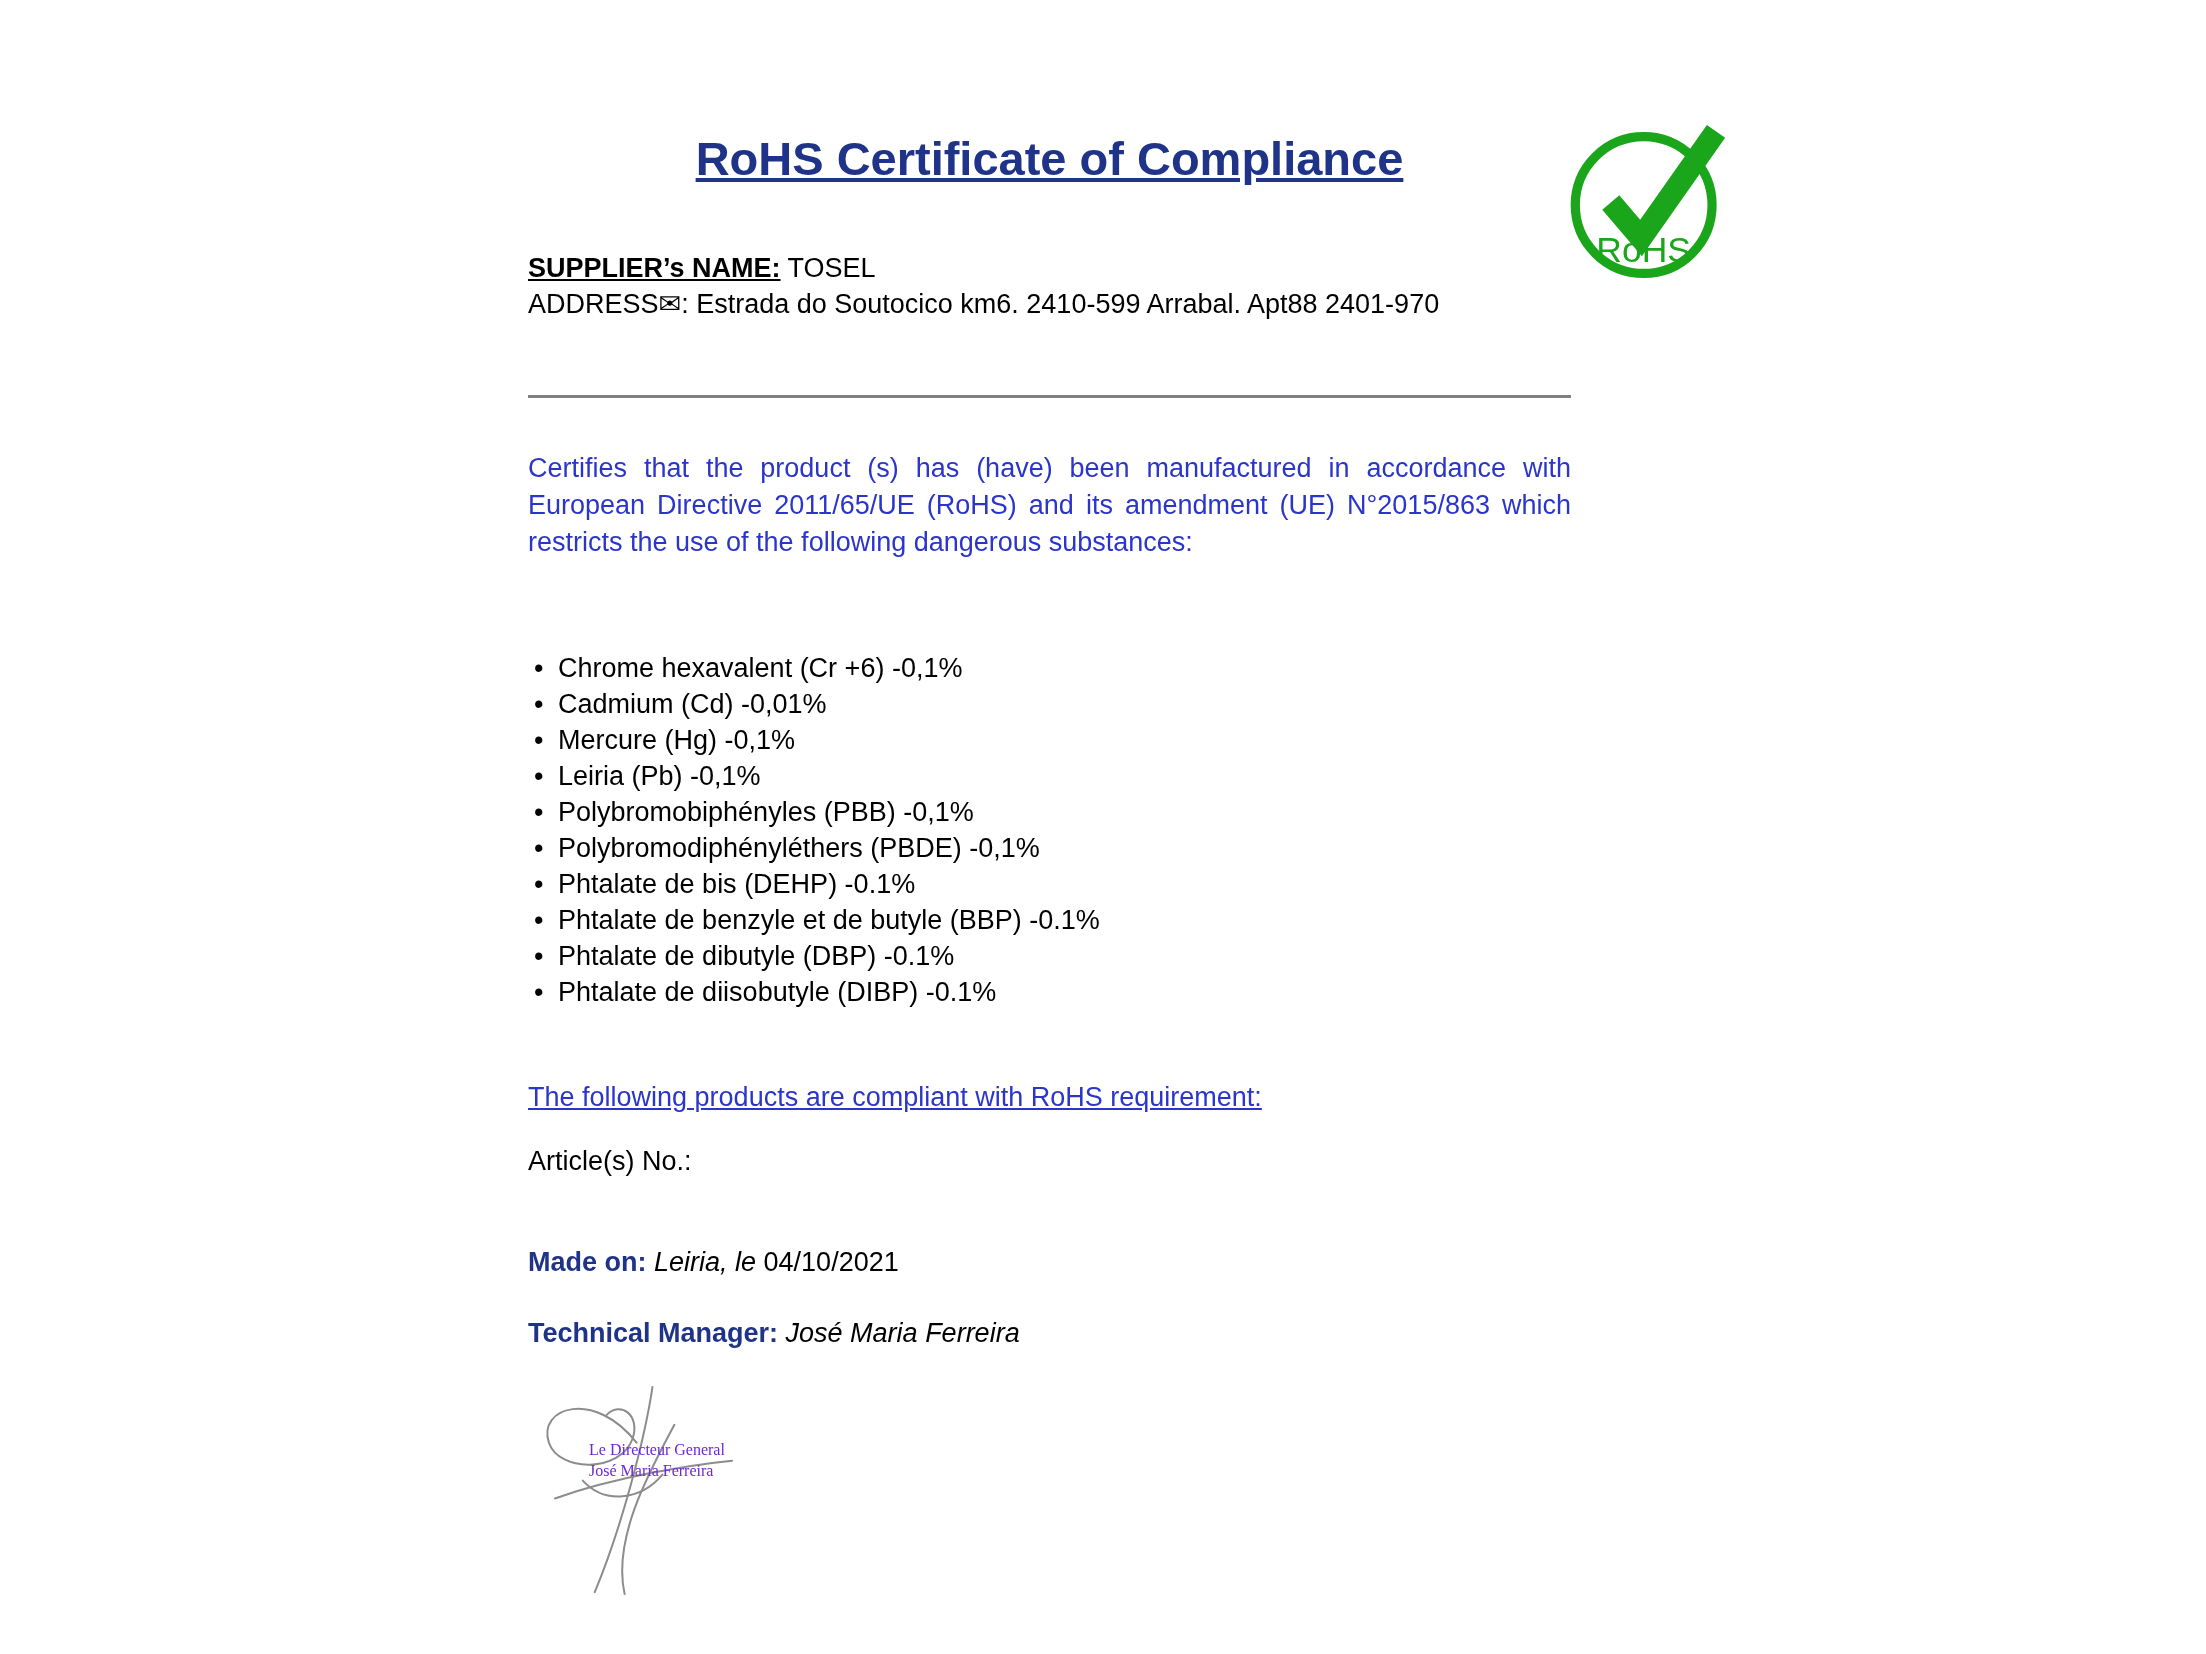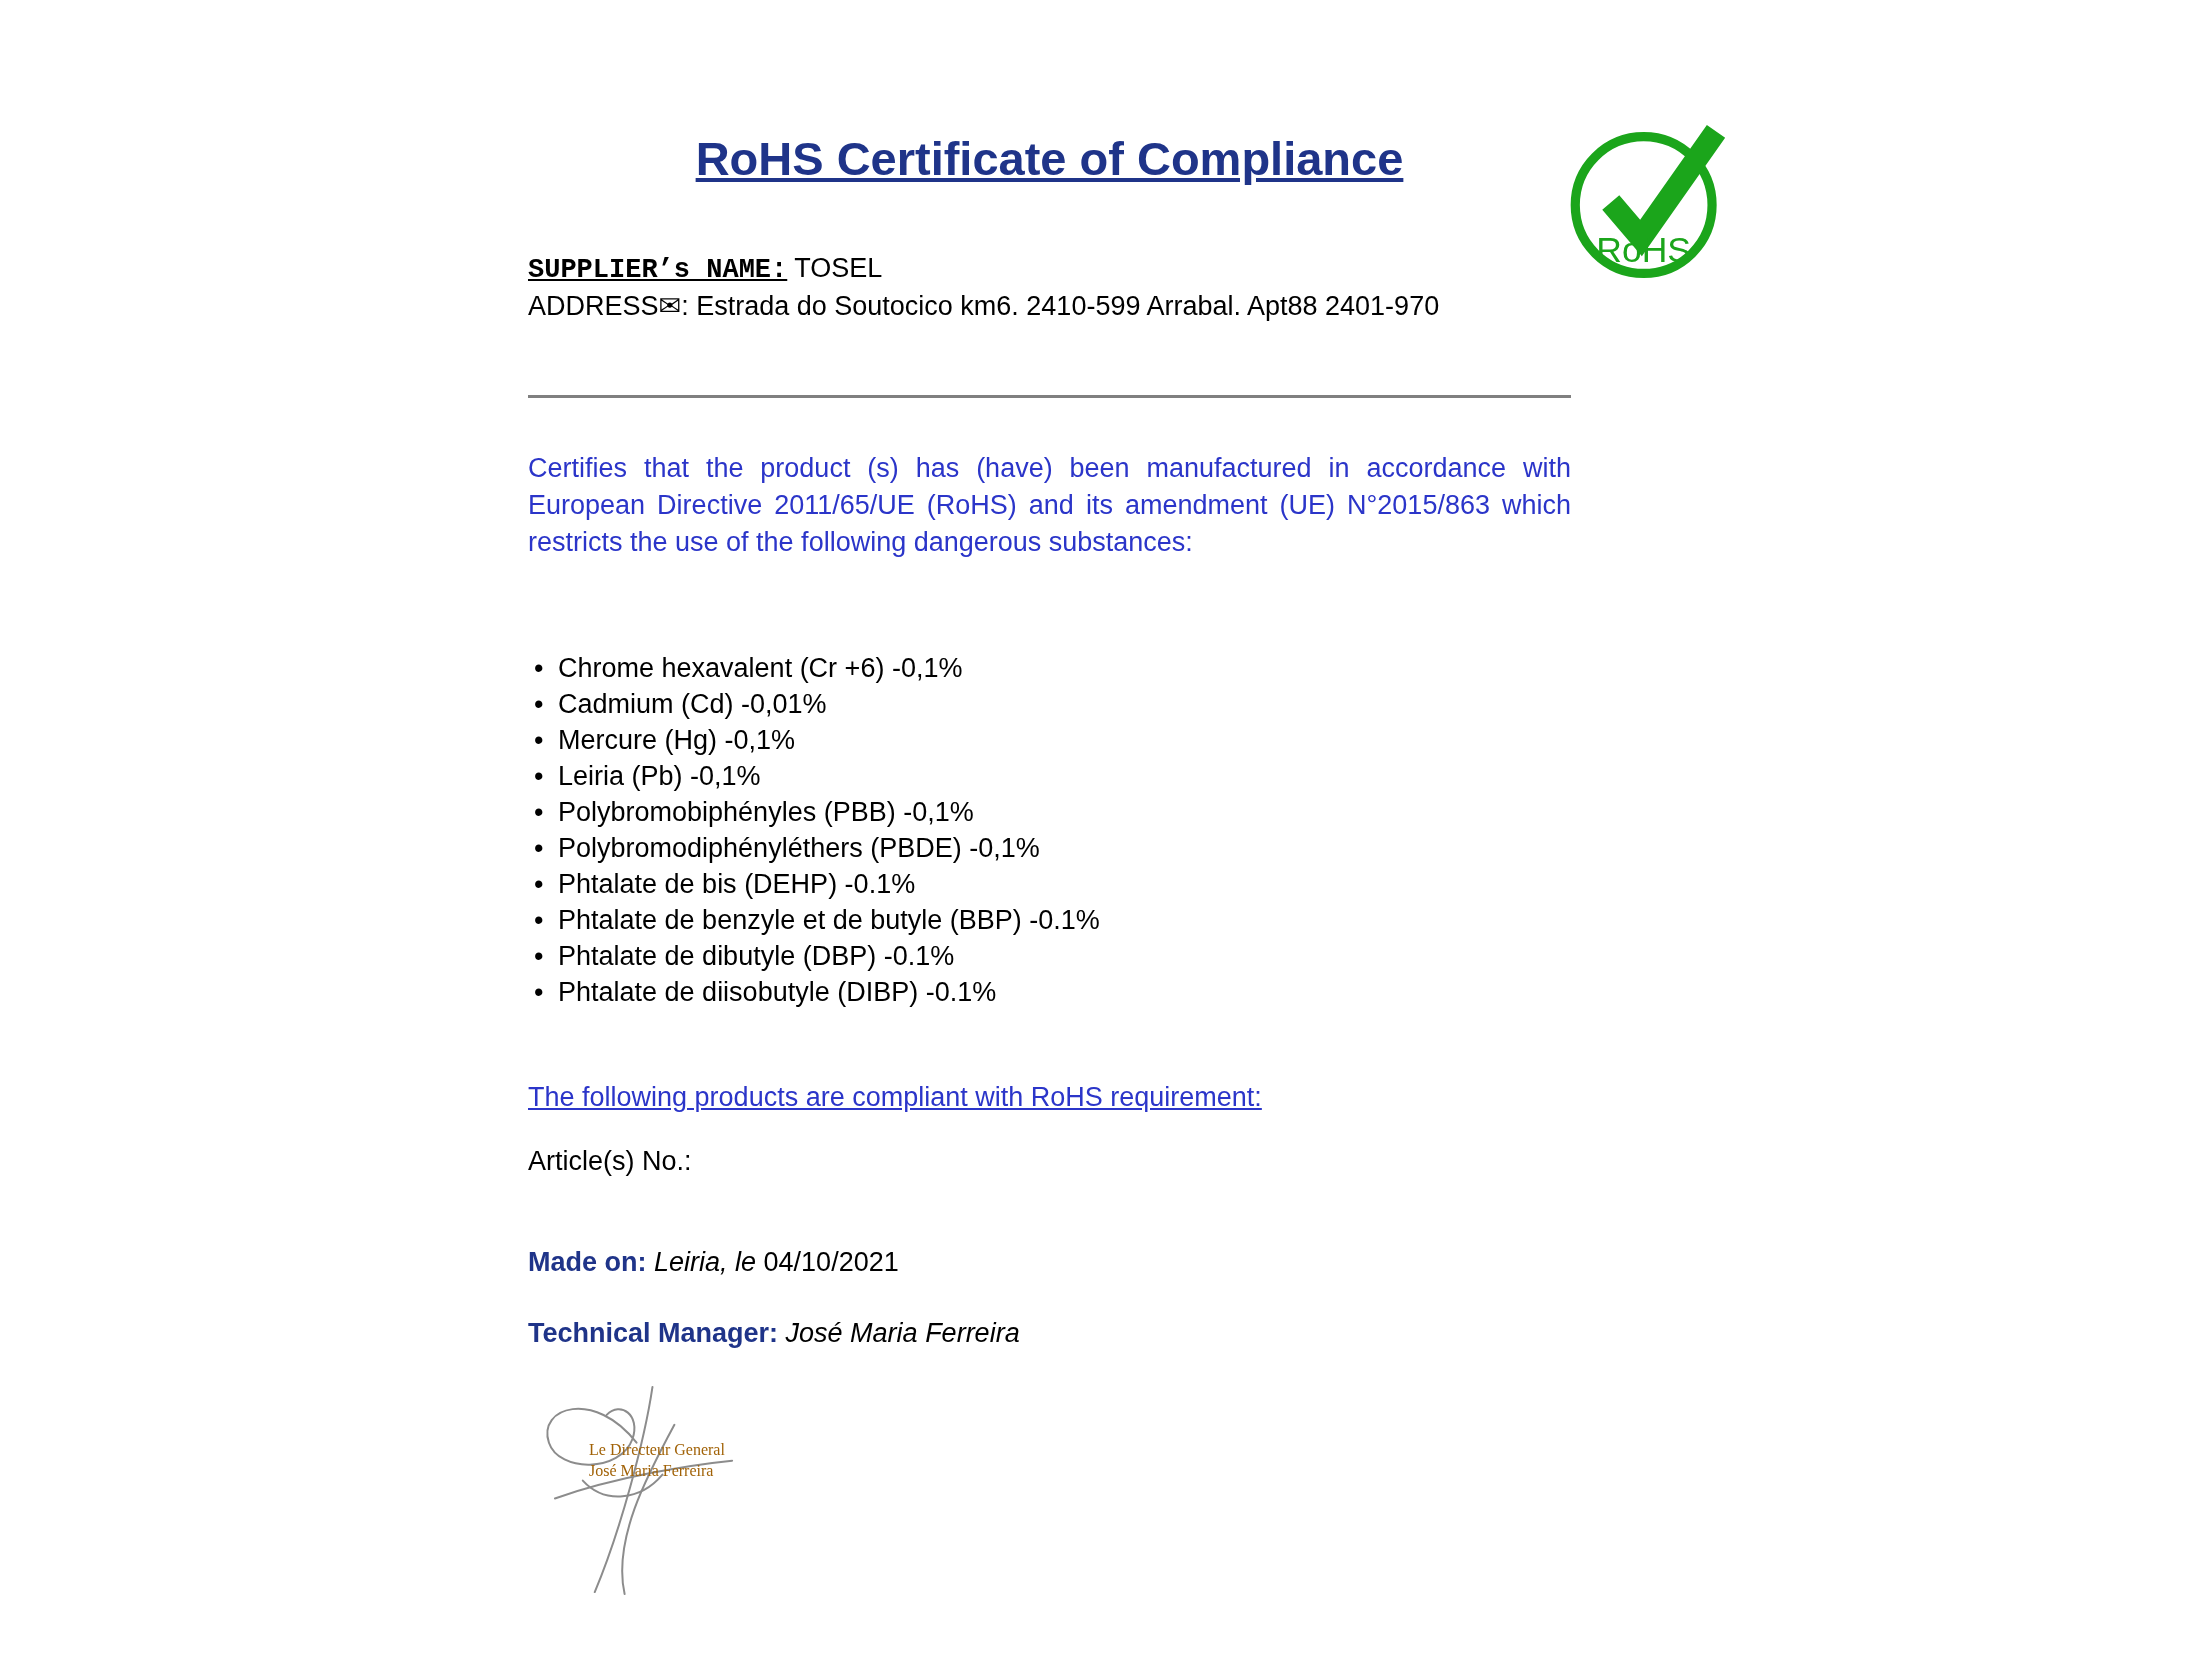--- a/index.html
+++ b/index.html
@@ -7,21 +7,21 @@
   body {
     width: 2207px; height: 1655px;
     position: relative; overflow: hidden;
     font-family: "Liberation Sans", sans-serif;
     color: #000000;
   }
   .doc { position: absolute; inset: 0; }
   .abs { position: absolute; }
   .b { font-weight: 700; }
   .i { font-style: italic; }
-  .u { text-decoration: underline; font-family: Liberation Mono, monospace; }
+  .u { text-decoration: underline; }
   .navy { color: #1f3489; }
 
   #title {
     left: 528px; top: 131px; width: 1043px;
     text-align: center;
     font-size: 47px; font-weight: 700;
     color: #1f3489;
   }
   #title span { text-decoration: underline; }
 
@@ -51,21 +51,21 @@
   #compliance { left: 528px; top: 1082px; font-size: 27px; color: #2b35c9; text-decoration: underline; }
   #article    { left: 528px; top: 1146px; font-size: 27px; }
   #made       { left: 528px; top: 1247px; font-size: 27px; }
   #manager    { left: 528px; top: 1318px; font-size: 27px; }
 
   #sig { left: 525px; top: 1381px; width: 259px; height: 239px; }
   #sig-text {
     position: absolute; left: 64px; top: 58px;
     font-family: "Liberation Serif", serif;
     font-size: 16px; line-height: 21px;
-    color: #a16207; white-space: nowrap;
+    color: #6d28d9; white-space: nowrap;
   }
 </style>
 </head>
 <body>
 
 <div class="doc">
 
   <h1 class="abs" id="title"><span>RoHS Certificate of Compliance</span></h1>
 
   <div class="abs" id="logo">

